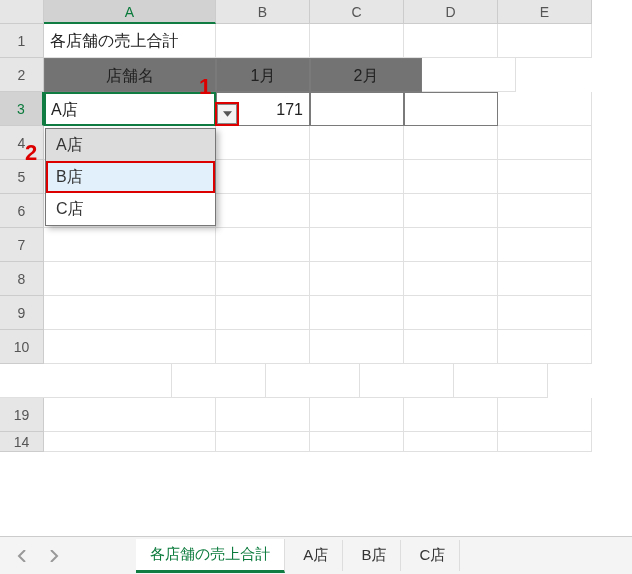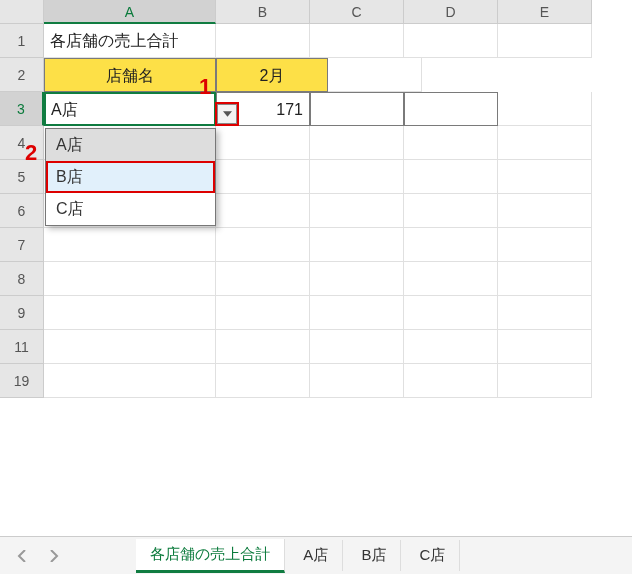--- a/index.html
+++ b/index.html
@@ -59,21 +59,21 @@
     border-right: 1px solid #e0e0e0;
     border-bottom: 1px solid #e0e0e0;
     padding: 0 6px;
     line-height: 33px;
     font-size: 16px;
     color: #222;
     overflow: hidden;
     white-space: nowrap;
   }
   .hdr-cell {
-    background: #fde047;
+    background: #737373;
     border: 1px solid #7a7a7a;
     text-align: center;
   }
   .data-cell {
     background: #fff;
     border: 1px solid #7a7a7a;
   }
   .num { text-align: right; }
   .active-cell {
     outline: 2px solid #107c41;
@@ -171,20 +171,21 @@
     <div class="cell" style="width:172px">各店舗の売上合計</div>
     <div class="cell" style="width:94px"></div>
     <div class="cell" style="width:94px"></div>
     <div class="cell" style="width:94px"></div>
     <div class="cell" style="width:94px"></div>
   </div>
 
   <div class="row">
     <div class="row-h">2</div>
     <div class="cell hdr-cell" style="width:172px">店舗名</div>
+    <div class="cell hdr-cell" style="width:94px">1月</div>
     <div class="cell hdr-cell" style="width:112px">2月</div>
     <div class="cell" style="width:94px"></div>
   </div>
 
   <div class="row">
     <div class="row-h" style="background:#d2d2d2;color:#0a7a3b;border-right:2px solid #107c41">3</div>
     <div class="cell data-cell active-cell" style="width:172px">A店</div>
     <div class="cell data-cell num" style="width:94px">171</div>
     <div class="cell data-cell" style="width:94px"></div>
     <div class="cell data-cell" style="width:94px"></div>
@@ -233,29 +234,44 @@
   </div>
   <div class="row">
     <div class="row-h">9</div>
     <div class="cell" style="width:172px"></div>
     <div class="cell" style="width:94px"></div>
     <div class="cell" style="width:94px"></div>
     <div class="cell" style="width:94px"></div>
     <div class="cell" style="width:94px"></div>
   </div>
   <div class="row">
-    <div class="row-h">11</div>
+    <div class="row-h">10</div>
+    <div class="cell" style="width:172px"></div>
+    <div class="cell" style="width:94px"></div>
+    <div class="cell" style="width:94px"></div>
+    <div class="cell" style="width:94px"></div>
+    <div class="cell" style="width:94px"></div>
+  </div>
+  <div class="row">
     <div class="cell" style="width:172px"></div>
     <div class="cell" style="width:94px"></div>
     <div class="cell" style="width:94px"></div>
     <div class="cell" style="width:94px"></div>
     <div class="cell" style="width:94px"></div>
   </div>
   <div class="row">
     <div class="row-h">19</div>
+    <div class="cell" style="width:172px"></div>
+    <div class="cell" style="width:94px"></div>
+    <div class="cell" style="width:94px"></div>
+    <div class="cell" style="width:94px"></div>
+    <div class="cell" style="width:94px"></div>
+  </div>
+  <div class="row" style="height:20px">
+    <div class="row-h" style="line-height:20px">14</div>
     <div class="cell" style="width:172px"></div>
     <div class="cell" style="width:94px"></div>
     <div class="cell" style="width:94px"></div>
     <div class="cell" style="width:94px"></div>
     <div class="cell" style="width:94px"></div>
   </div>
 
   <div class="dropdown-btn" style="left:217px; top:104px">
     <svg viewBox="0 0 10 6">
         <path d="M0 0 L5 6 L10 0 Z" fill="#555"></path>

